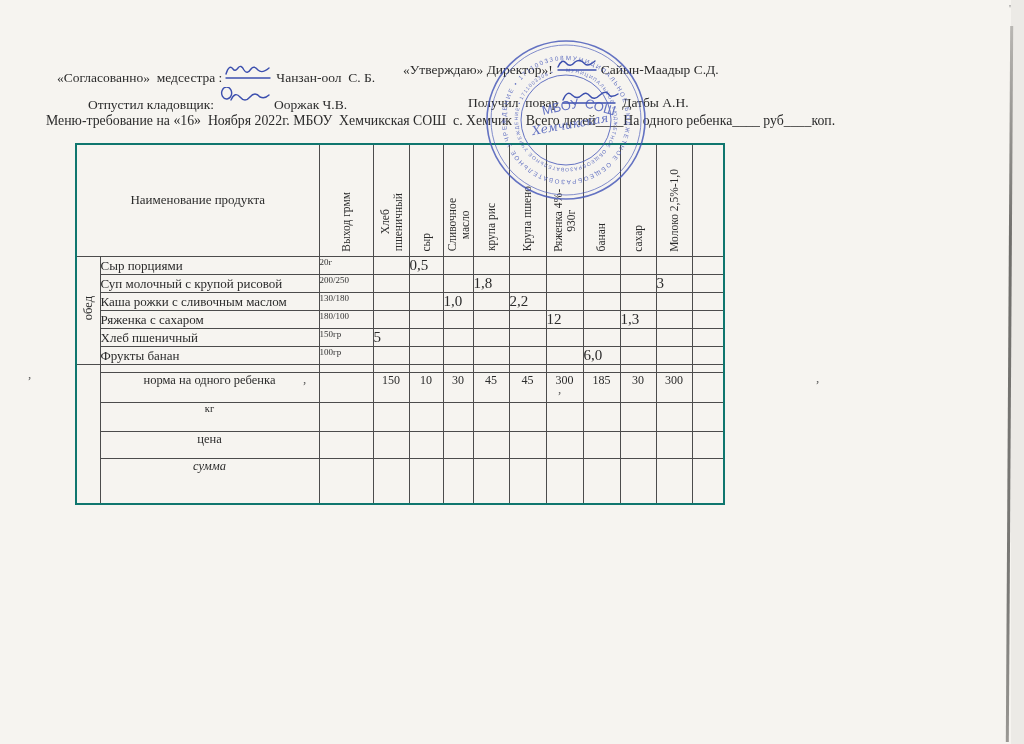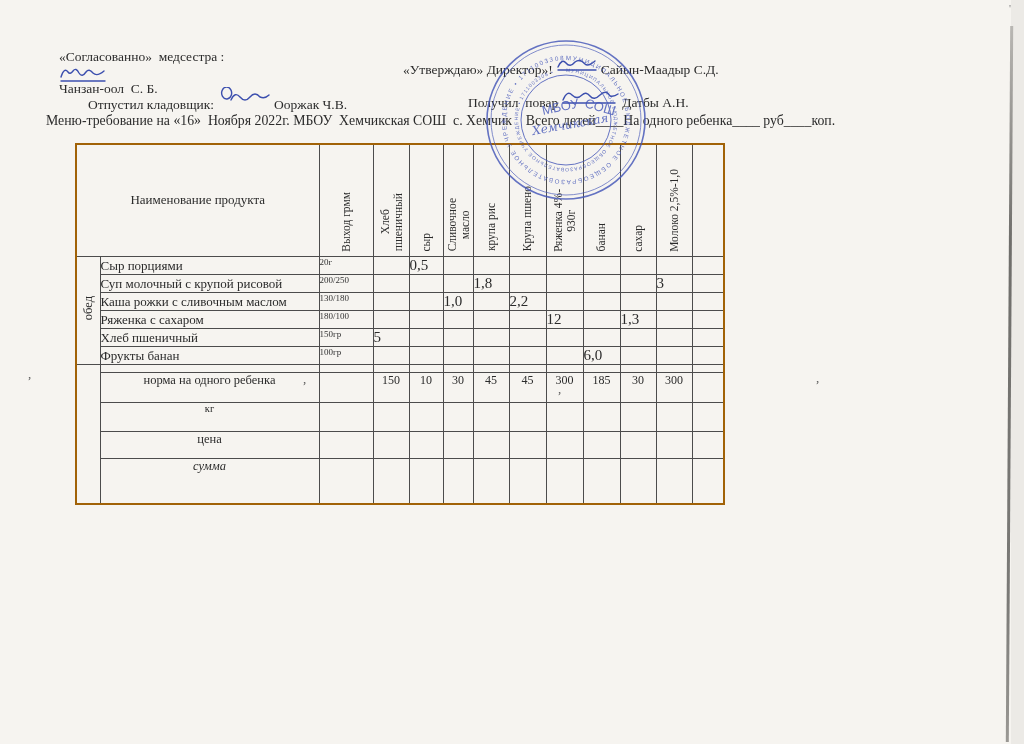--- a/index.html
+++ b/index.html
@@ -4,32 +4,32 @@
 <style>
   html,body{margin:0;padding:0;}
   .page{
     position:relative;width:1024px;height:744px;overflow:hidden;
     background:#f6f4f0;
     font-family:"Liberation Serif","DejaVu Serif",serif;
     color:#2b2b2b;
   }
   
   .hline{position:absolute;display:flex;align-items:baseline;white-space:pre;font-size:13.5px;}
-  #line1-left{left:57px;top:49px;flex-direction:column;}
+  #line1-left{left:57px;top:62px;}
   #line1-right{left:403px;top:56px;}
   #line2-left{left:88px;top:87px;}
   #line2-right{left:468px;top:87px;}
   #line3{left:46px;top:113px;font-size:13.8px;}
   .sig{display:inline-block;vertical-align:baseline;margin:0 2px -4px 2px;}
   .sig path{fill:none;stroke:#3c4fae;stroke-width:1.4;stroke-linecap:round;}
   
   table.menu{
     position:absolute;left:75px;top:143px;width:648px;
     border-collapse:collapse;table-layout:fixed;
-    border:2px solid #a16207;
+    border:2px solid #0f766e;
   }
   table.menu td{border:1px solid #4c4c4c;padding:0;overflow:hidden;}
   .tr-head{height:112px;}
   .tr-item{height:17.5px;}
   .tr-thin{height:8px;}
   .tr-norm{height:30px;}
   .tr-kg{height:29px;}
   .tr-price{height:27px;padding-left:40px;}
   .tr-sum{height:46px;font-style:italic;}
   td.namehead{text-align:center;vertical-align:middle;font-size:13px;}

